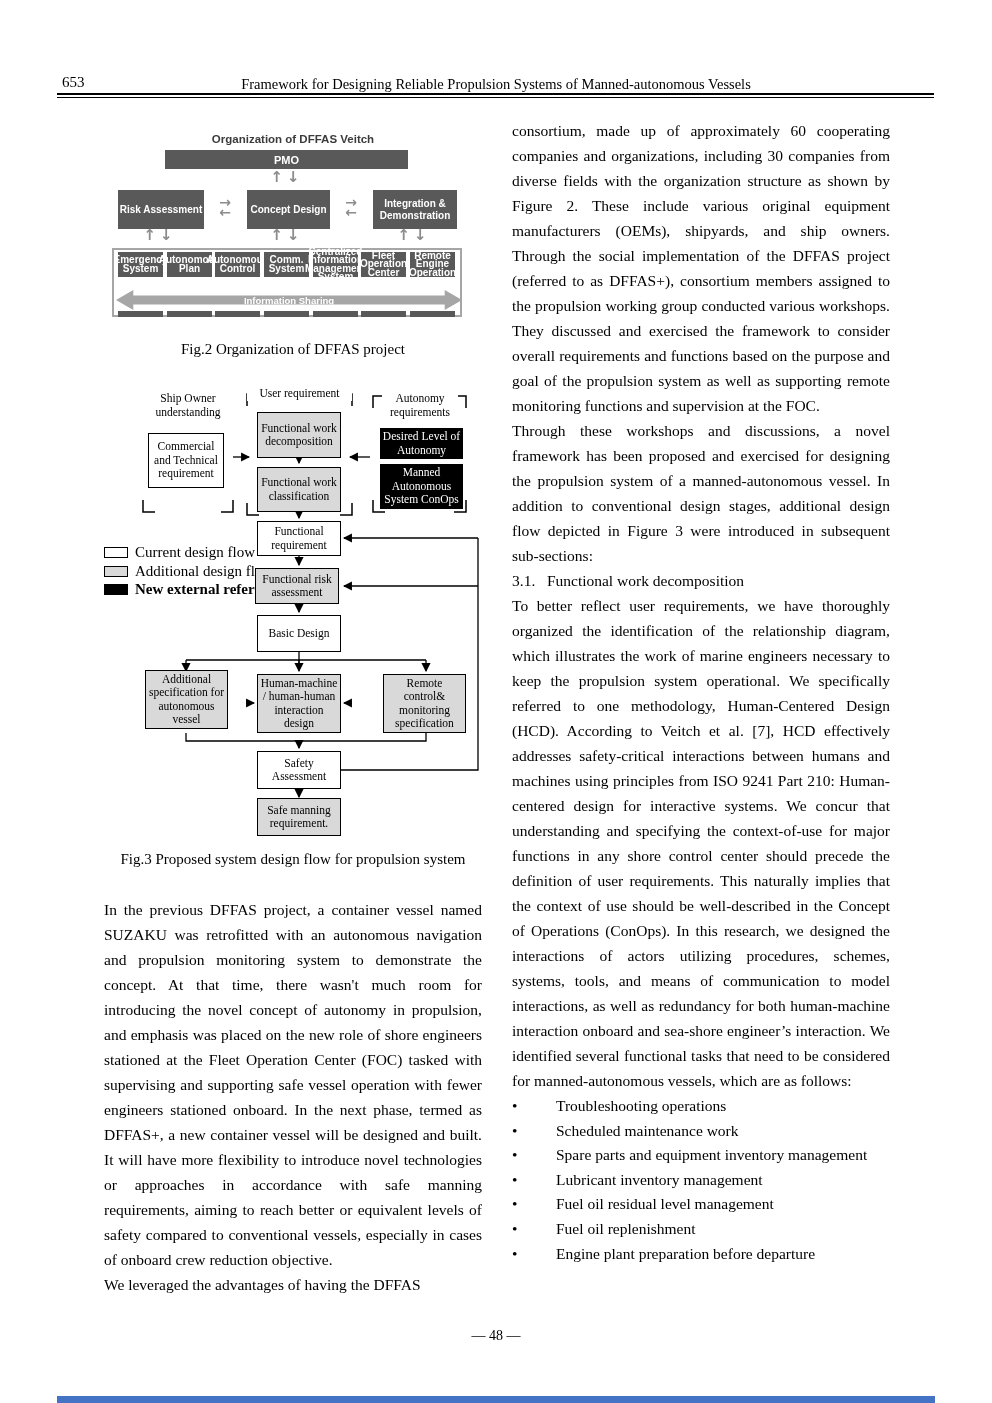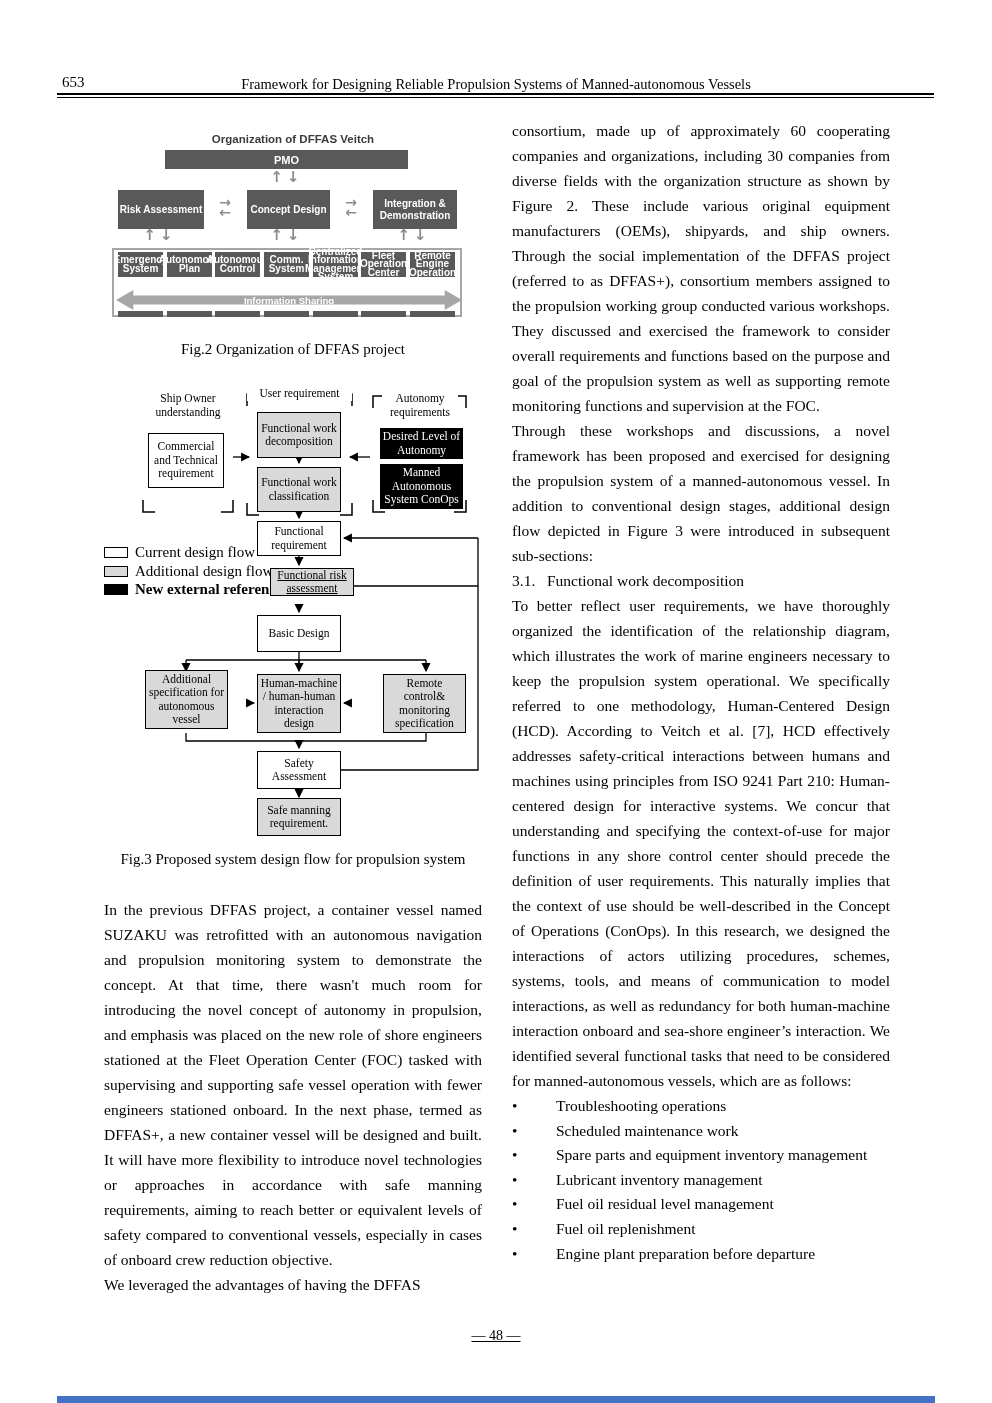--- a/index.html
+++ b/index.html
@@ -41,21 +41,21 @@
   
   .coltext{font-size:15.5px;line-height:25px;text-align:justify;}
   .coltext p{margin:0;}
   .secthead{font-size:15.5px;line-height:25px;white-space:pre-wrap;margin-top:21px;margin-bottom:0;}
   .bullets{margin-top:1px;}
   .bulletrow{display:flex;line-height:24.6px;font-size:15.5px;}
   .bulletdot{width:44px;flex:none;}
 
   
   .footl{left:85px;top:1396px;font-size:12.5px;white-space:pre;}
-  .footc{left:0;right:0;top:1328px;text-align:center;font-size:14px;text-decoration:underline;}
+  .footc{left:0;right:0;top:1328px;text-align:center;font-size:14px;}
   .footr{right:85px;top:1330px;font-size:12.5px;white-space:pre;}
   .accentbar{left:57px;top:1396px;width:878px;height:7px;background:#4472c4;}
 </style>
 </head>
 <body>
 
 <div class="page">
 
   <div class="abs pageno">653</div>
   <div class="abs runtitle">Framework for Designing Reliable Propulsion Systems of Manned-autonomous Vessels</div>
@@ -163,21 +163,21 @@
         <span class="swatch" style="background:#d9d9d9;"></span>
         <span class="legendlbl">Additional design flow</span>
       </div>
       <div class="legendrow">
         <span class="swatch" style="background:#000;"></span>
         <span class="legendlbl" style="font-weight:bold;">New external reference</span>
       </div>
     </div>
 
     <div class="f3box f3white" style="left:157px;top:131px;width:84px;height:35px;">Functional requirement</div>
-    <div class="f3box f3gray" style="left:170px;top:178px;width:84px;height:28px;text-decoration:underline;">Functional risk assessment</div>
+    <div class="f3box f3gray" style="left:155px;top:178px;width:84px;height:36px;">Functional risk assessment</div>
     <div class="f3box f3white" style="left:157px;top:225px;width:84px;height:37px;">Basic Design</div>
 
     <div class="f3box f3gray" style="left:45px;top:280px;width:83px;height:59px;">Additional specification for autonomous vessel</div>
     <div class="f3box f3gray" style="left:157px;top:284px;width:84px;height:59px;">Human-machine / human-human interaction design</div>
     <div class="f3box f3gray" style="left:283px;top:284px;width:83px;height:59px;">Remote control&amp; monitoring specification</div>
 
     <div class="f3box f3white" style="left:157px;top:361px;width:84px;height:38px;">Safety Assessment</div>
     <div class="f3box f3gray" style="left:157px;top:408px;width:84px;height:38px;">Safe manning requirement.</div>
   </div>
   <div class="abs figcap" style="left:104px;top:851px;width:378px;">Fig.3 Proposed system design flow for propulsion system</div>

